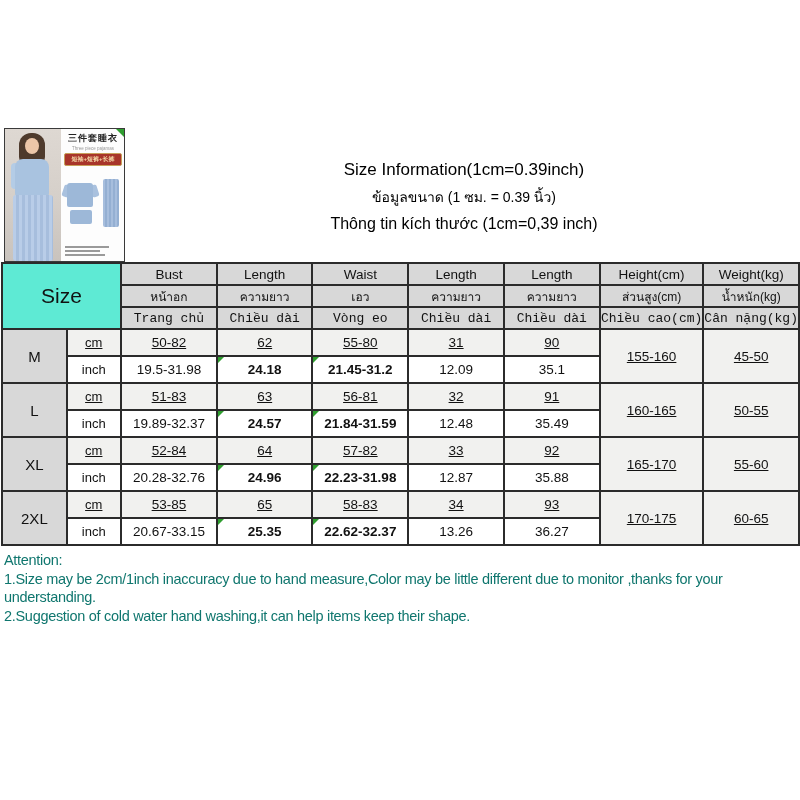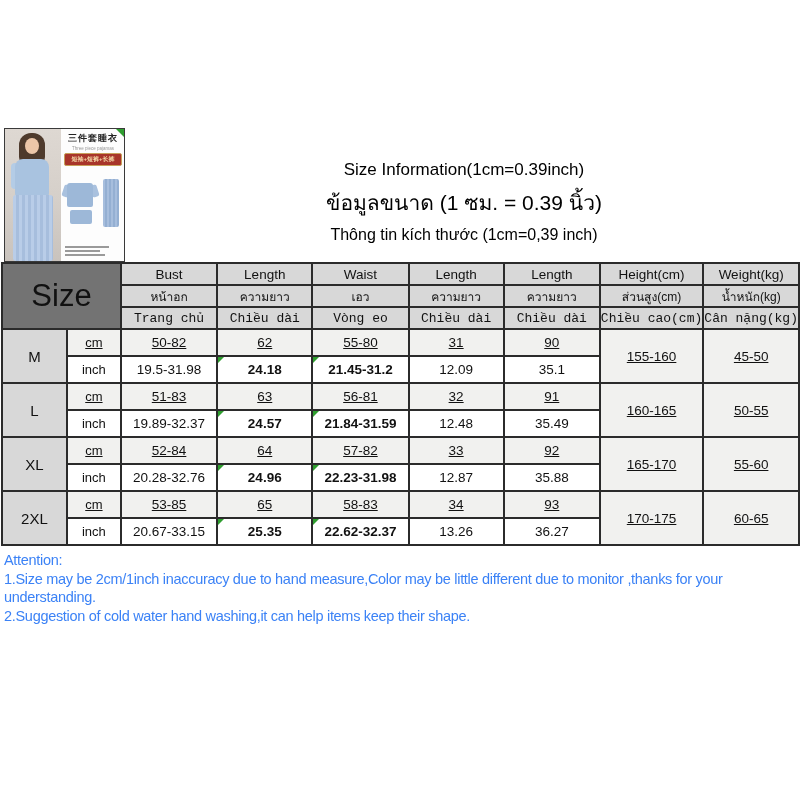--- a/index.html
+++ b/index.html
@@ -26,43 +26,43 @@
   .g-pants  { position:absolute; left:40px; top:2px; width:16px; height:48px; background:repeating-linear-gradient(90deg,#a7bedd 0 2px,#94afd2 2px 4px); border-radius:2px; }
   .pi-microlines { position:absolute; left:4px; bottom:3px; width:44px; }
   .pi-microlines div { height:2px; background:#9a9a9a; margin-bottom:2px; }
   .pi-microlines div:nth-child(2){ width:80%; }
   .pi-microlines div:nth-child(3){ width:90%; }
   .corner-flag-tr { position:absolute; right:0; top:0; width:0; height:0; border-top:8px solid #2f9e2f; border-left:8px solid transparent; }
 
   
   .title-block { position:absolute; left:128px; top:160px; width:672px; text-align:center; font-weight:normal; color:#000; }
   .t-en { font-size:17px; }
-  .t-th { font-size:21px; margin-top:6px; }
+  .t-th { font-size:14px; margin-top:6px; }
   .t-vi { font-size:16px; margin-top:7px; }
 
   
   table.size-table { position:absolute; left:1px; top:262px; border-collapse:collapse; table-layout:fixed; }
   .size-table th, .size-table td { border:2px solid #2b2b2b; text-align:center; vertical-align:middle; padding:0; overflow:hidden; white-space:nowrap; font-weight:normal; }
   .size-table tr.hrow { height:22px; }
   .size-table tr.drow { height:27px; }
   .hdr { background:#d8d8d8; font-weight:bold; }
   .shade { background:#f1f1ef;text-decoration:underline; }
-  .size-big { font-size:31px; font-weight:bold; background:#737373;margin-top:45px; }
+  .size-big { font-size:21px; font-weight:bold; background:#5eead4;margin-top:45px; }
   .h-en { font-size:13.5px; }
   .h-th { font-size:12px; }
   .h-vi { font-size:13px;font-family:Liberation Mono, monospace; }
   .size-name { font-size:15px; font-weight:bold; background:#d8d8d8; }
   .unit { font-size:13px; font-weight:bold; }
   .val { font-size:13.5px; }
   tr.inch-row td { border-top-width:1px; }
   td.flag { position:relative;font-weight:bold; }
   td.flag::before { content:""; position:absolute; left:0; top:0; width:0; height:0; border-top:6px solid #2f9e2f; border-right:6px solid transparent; }
 
   
-  .attention { position:absolute; left:4px; top:551px; width:792px; font-size:14.5px; letter-spacing:-0.3px; line-height:18.5px; color:#3b82f6; }
+  .attention { position:absolute; left:4px; top:551px; width:792px; font-size:14.5px; letter-spacing:-0.3px; line-height:18.5px; color:#0f766e; }
 </style>
 </head>
 <body>
 
 <div id="page">
 
   <div class="product-image">
     <div class="pi-model">
       <div class="m-hair"></div>
       <div class="m-face"></div>

